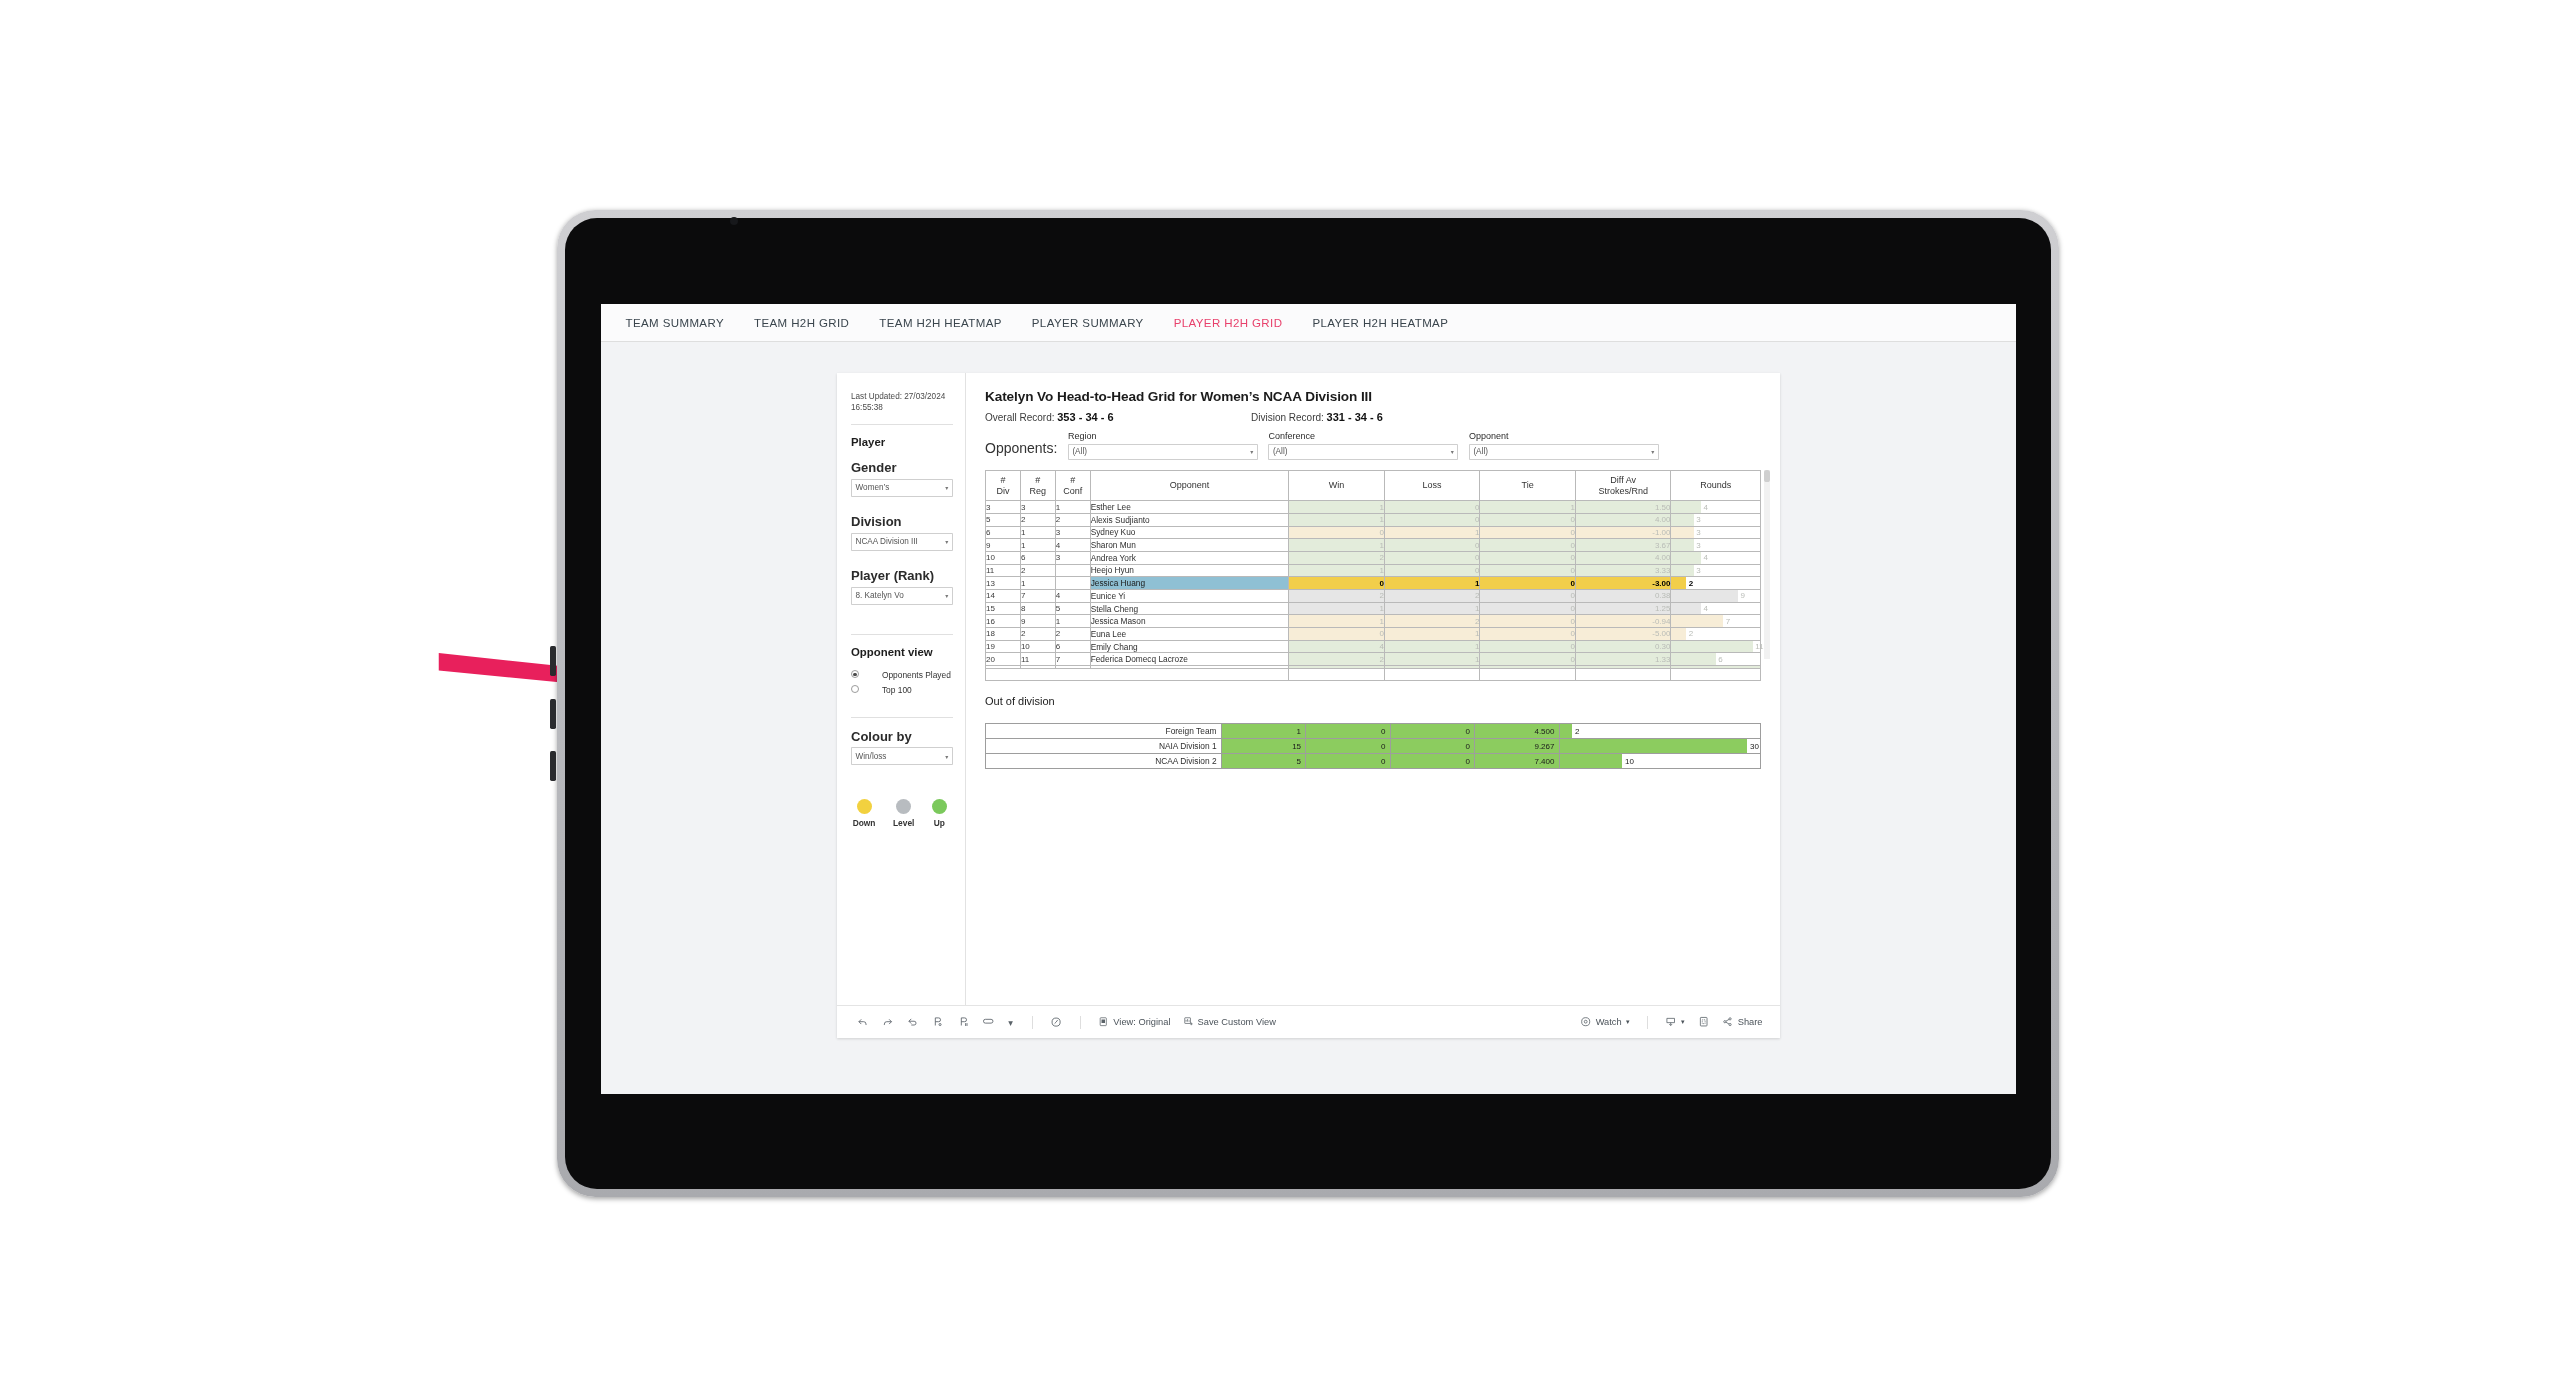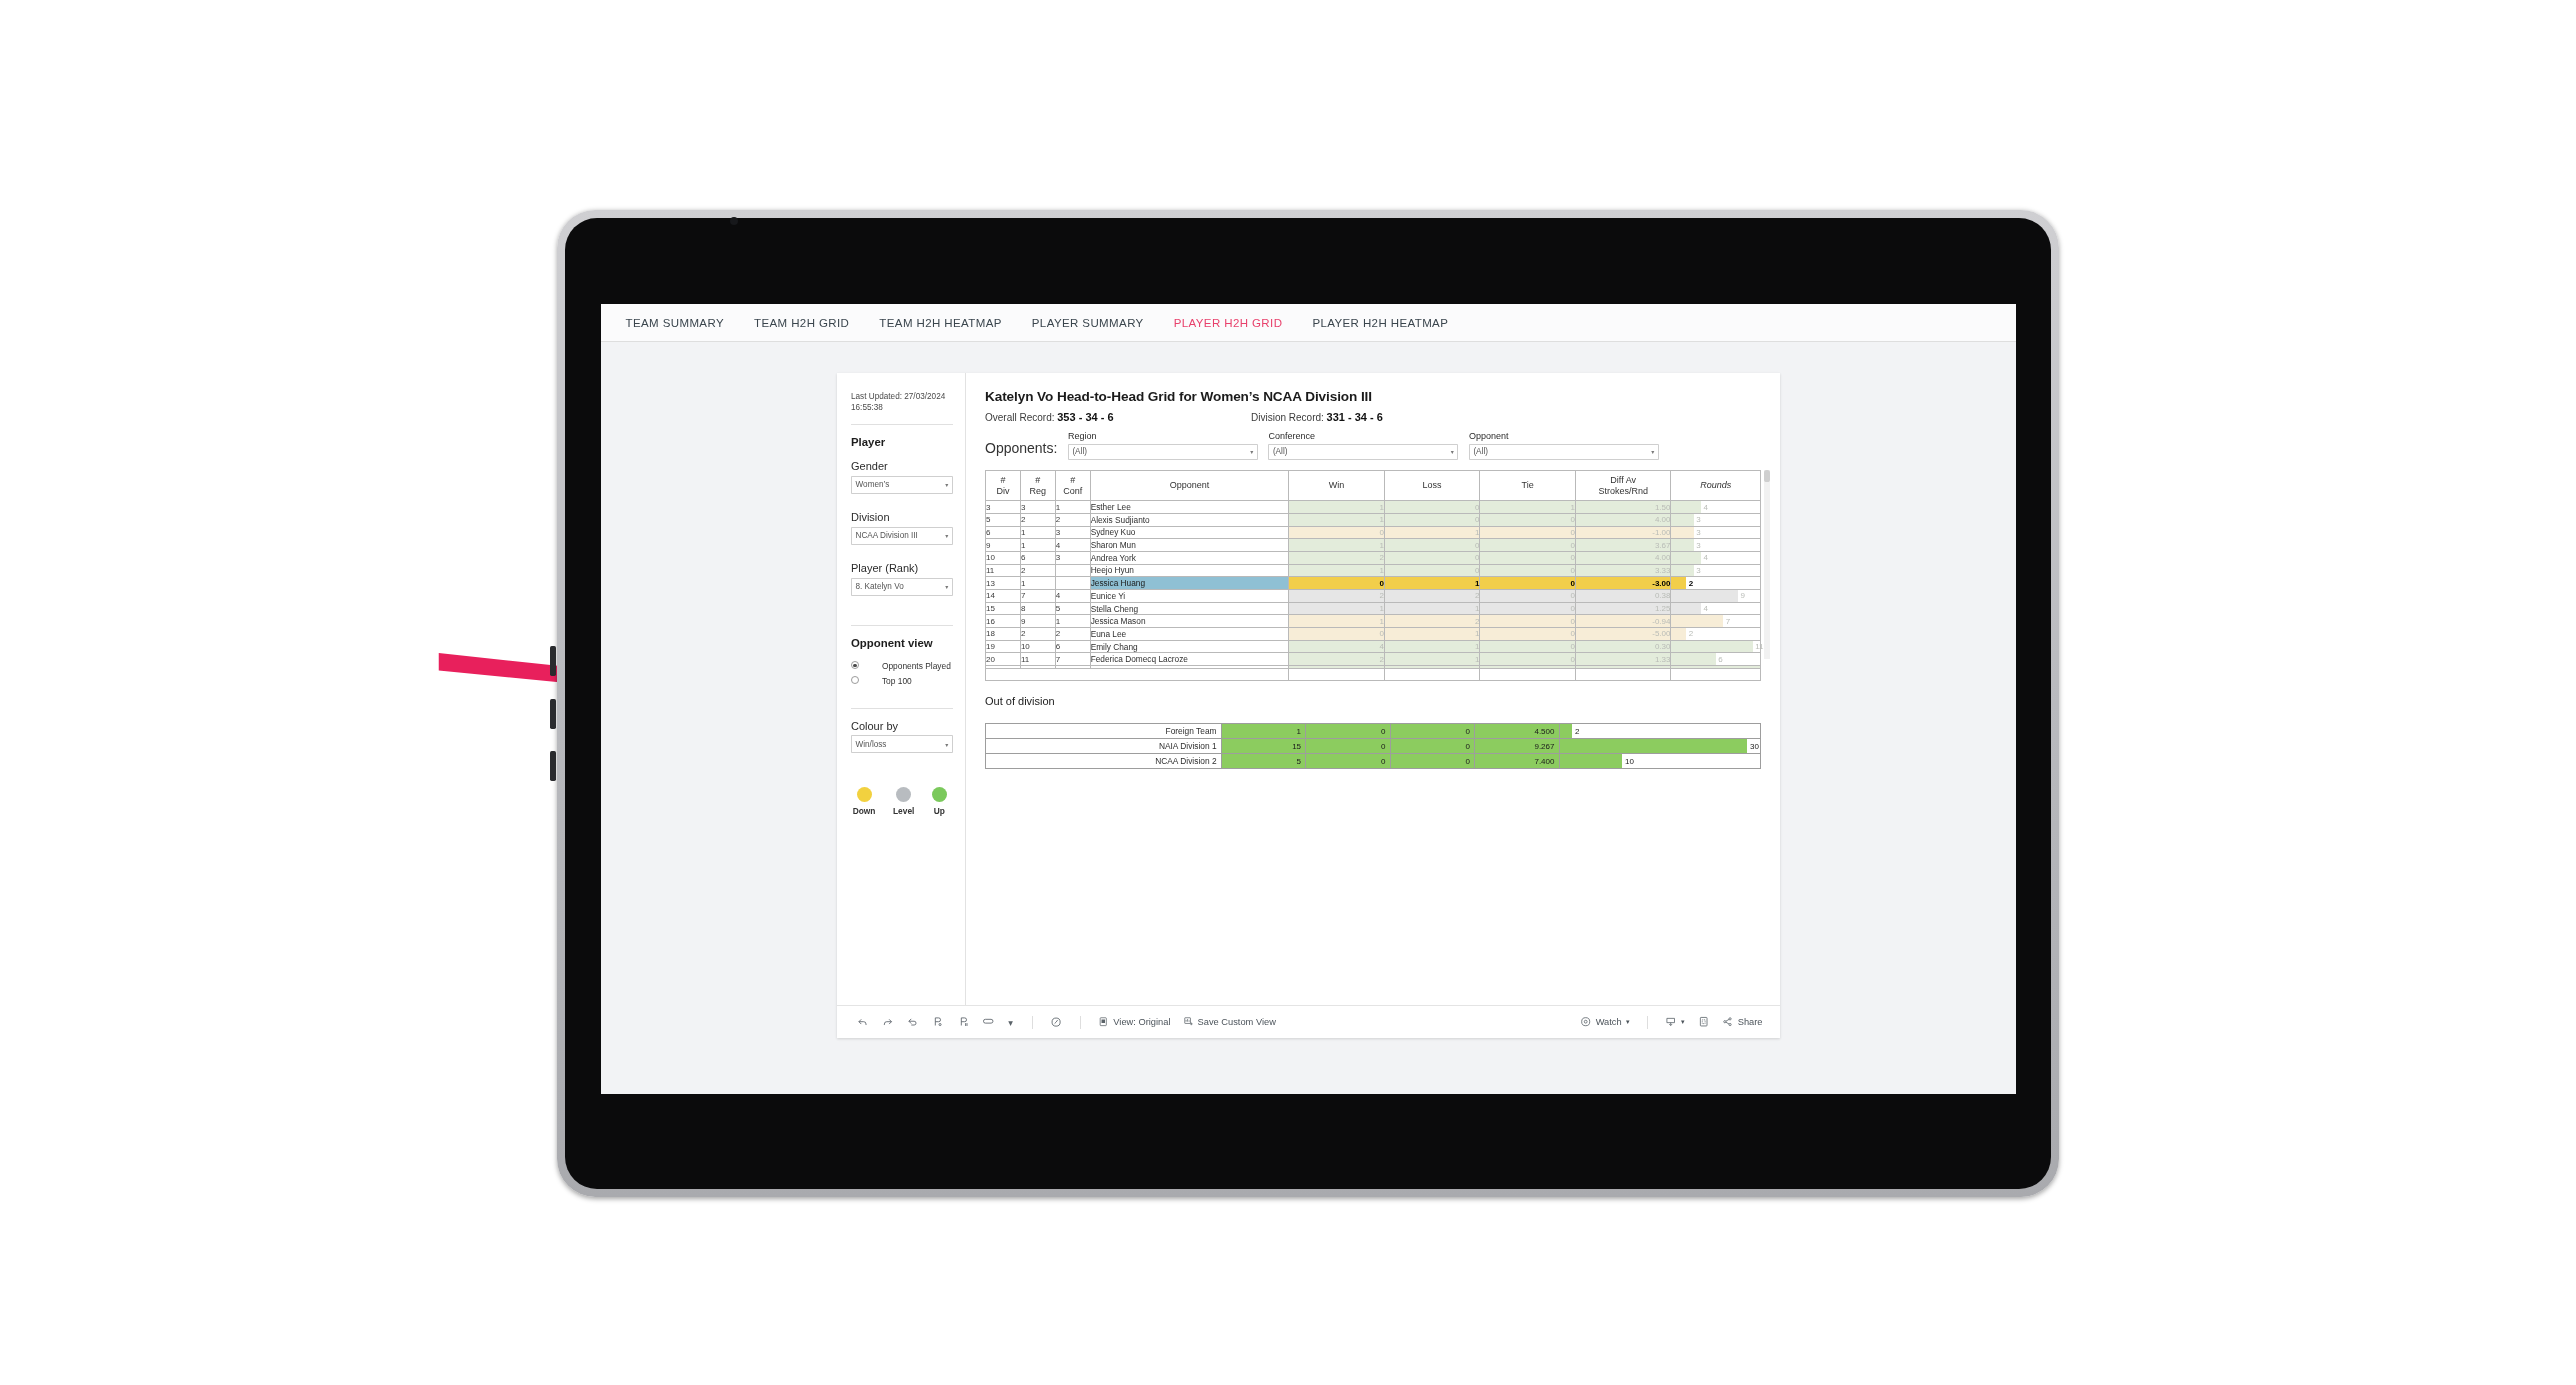--- a/index.html
+++ b/index.html
@@ -85,21 +85,21 @@
   .sheet-body{ flex:1; display:flex; min-height:0; }
 
   
   .side{
     width: 129px; padding: 17.5px 12.2px 0 14px; border-right:0.9px solid #e2e2e2;
     display:flex; flex-direction:column;
   }
   .updated{ font-size:8.2px; color:#4a4a4a; line-height:1.35; }
   .hr{ height:0.9px; background:#e0e0e0; margin: 11.4px 0 11.4px 0; }
   .grp-title{ font-size:11.4px; font-weight:700; color:#1d1d1d; margin-bottom: 12.2px;}
-  .fld-label{ font-size:11px; font-weight:400; color:#2b2b2b; margin-bottom:3.5px;}
+  .fld-label{ font-size:13px; font-weight:700; color:#2b2b2b; margin-bottom:3.5px;}
   .select{
     height:18px; border:0.9px solid #cfcfcf; background:#fff; border-radius:0.9px;
     display:flex; align-items:center; padding: 0 3.5px; font-size:8.2px; color:#555;
     position:relative; cursor:pointer;
   }
   .select .caret{ margin-left:auto; font-size:6.1px; color:#7a7a7a; }
   .fld{ margin-bottom: 17.5px; }
   .radio-row{ display:flex; gap:23px; margin-bottom:4.4px; cursor:pointer;}
   .radio{ width:7.9px; height:7.9px; border:0.9px solid #9a9a9a; border-radius:50%; display:flex; align-items:center; justify-content:center; background:#fff;}
   .radio.on::after{content:""; width:3.5px;height:3.5px;border-radius:50%;background:#4a4a4a;}
@@ -125,21 +125,21 @@
   .tbl-wrap{ margin-top: 10.5px; position:relative; }
   table.grid{ border-collapse:collapse; width:100%; table-layout:fixed; font-size:8px; color:#3c3c3c;}
   table.grid th, table.grid td{ border:0.9px solid #b9b9b9; padding:0; }
   table.grid thead th{
     height:30px; font-weight:400; font-size:9px; color:#333; background:#fff; text-align:center; line-height:1.15;
   }
   .c-div,.c-reg,.c-conf{ width:23px; }
   .c-opp{ width:131px; }
   .c-num{ width:63px; }
   .c-diff{ width:63px; }
-  .c-rounds{ width:59px;font-style:italic; }
+  .c-rounds{ width:59px; }
   table.grid tbody td{ height:12.7px; }
   td.n{ text-align:left; padding-left:3.5px; font-size:8px; color:#3c3c3c;}
   td.name{ text-align:left; padding-left:5.2px; font-size:8.3px; color:#2f2f2f;}
   td.v{ text-align:right; padding-right:4.4px; font-size:8px;}
   tr.sel td.name{ background:#8fc0d4 !important; color:#1a1a1a;}
   tr.sel td.v{ background:#f2ce4a !important; color:#000; font-weight:700;}
   tr.sel td.rounds .bar{ background:#f2ce4a !important; }
   tr.sel td.rounds .lab{ color:#000 !important; font-weight:700;}
   td.rounds{ position:relative; padding:0; }
   td.rounds .bar{ position:absolute; left:0; top:0; bottom:0; }

